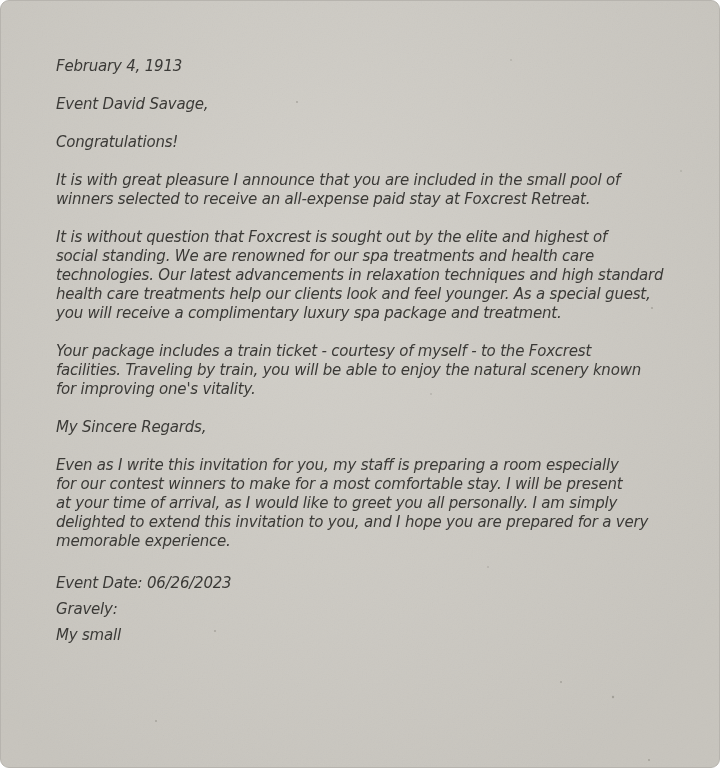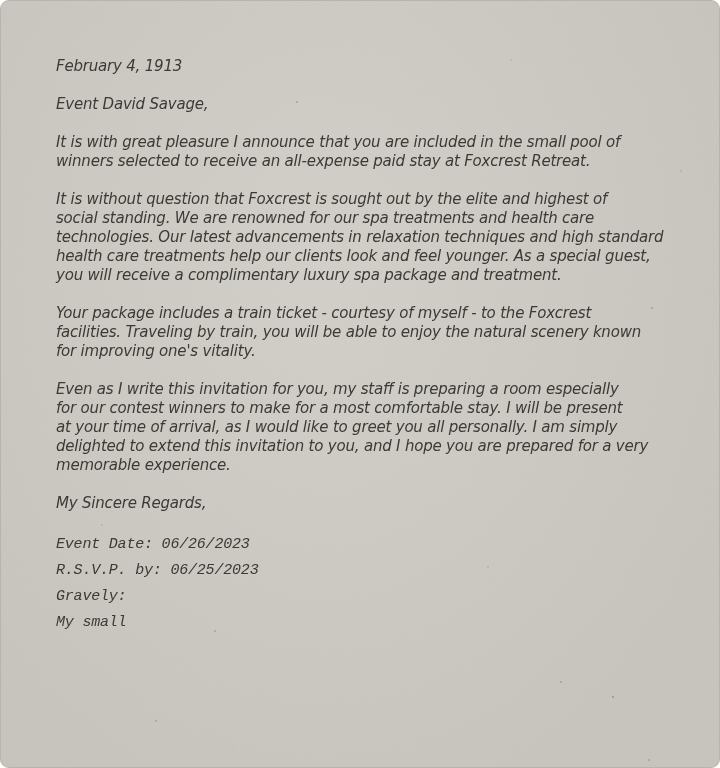--- a/index.html
+++ b/index.html
@@ -43,21 +43,20 @@
     letter-spacing: -0.2px;
   }
   .letter p {
     max-width: 660px;
     margin: 0 0 19px 0;
     white-space: pre-line;
   }
   .details div {
     line-height: 26px;
     white-space: pre-line;
-    font-family: Liberation Mono, monospace;
   }
 </style>
 </head>
 <body>
 
 <div class="paper">
 
   <svg class="grain" xmlns="http://www.w3.org/2000/svg" width="720" height="768">
     <filter id="paperNoise">
       <feTurbulence type="fractalNoise" baseFrequency="0.8" numOctaves="3" stitchTiles="stitch" result="n"></feTurbulence>
@@ -79,38 +78,38 @@
       <circle cx="101" cy="524" r="0.8"></circle>
       <circle cx="680" cy="170" r="0.8"></circle>
       <circle cx="155" cy="720" r="0.9"></circle>
       <circle cx="487" cy="566" r="0.8"></circle>
     </g>
   </svg>
 
   <div class="letter">
     <p>February 4, 1913</p>
     <p>Event David Savage,</p>
+    <p>Congratulations!</p>
     <p>It is with great pleasure I announce that you are included in the small pool of
 winners selected to receive an all-expense paid stay at Foxcrest Retreat.</p>
     <p>It is without question that Foxcrest is sought out by the elite and highest of
 social standing. We are renowned for our spa treatments and health care
 technologies. Our latest advancements in relaxation techniques and high standard
 health care treatments help our clients look and feel younger. As a special guest,
 you will receive a complimentary luxury spa package and treatment.</p>
     <p>Your package includes a train ticket - courtesy of myself - to the Foxcrest
 facilities. Traveling by train, you will be able to enjoy the natural scenery known
 for improving one's vitality.</p>
+    <p>My Sincere Regards,</p>
     <p>Even as I write this invitation for you, my staff is preparing a room especially
 for our contest winners to make for a most comfortable stay. I will be present
 at your time of arrival, as I would like to greet you all personally. I am simply
 delighted to extend this invitation to you, and I hope you are prepared for a very
 memorable experience.</p>
-    <p>My Sincere Regards,</p>
 
     <div class="details">
       <div>Event Date: 06/26/2023</div>
-      <div>R.S.V.P. by: 06/25/2023</div>
       <div>Gravely:</div>
       <div>My small</div>
     </div>
   </div>
 
 </div>
 
 </body></html>

